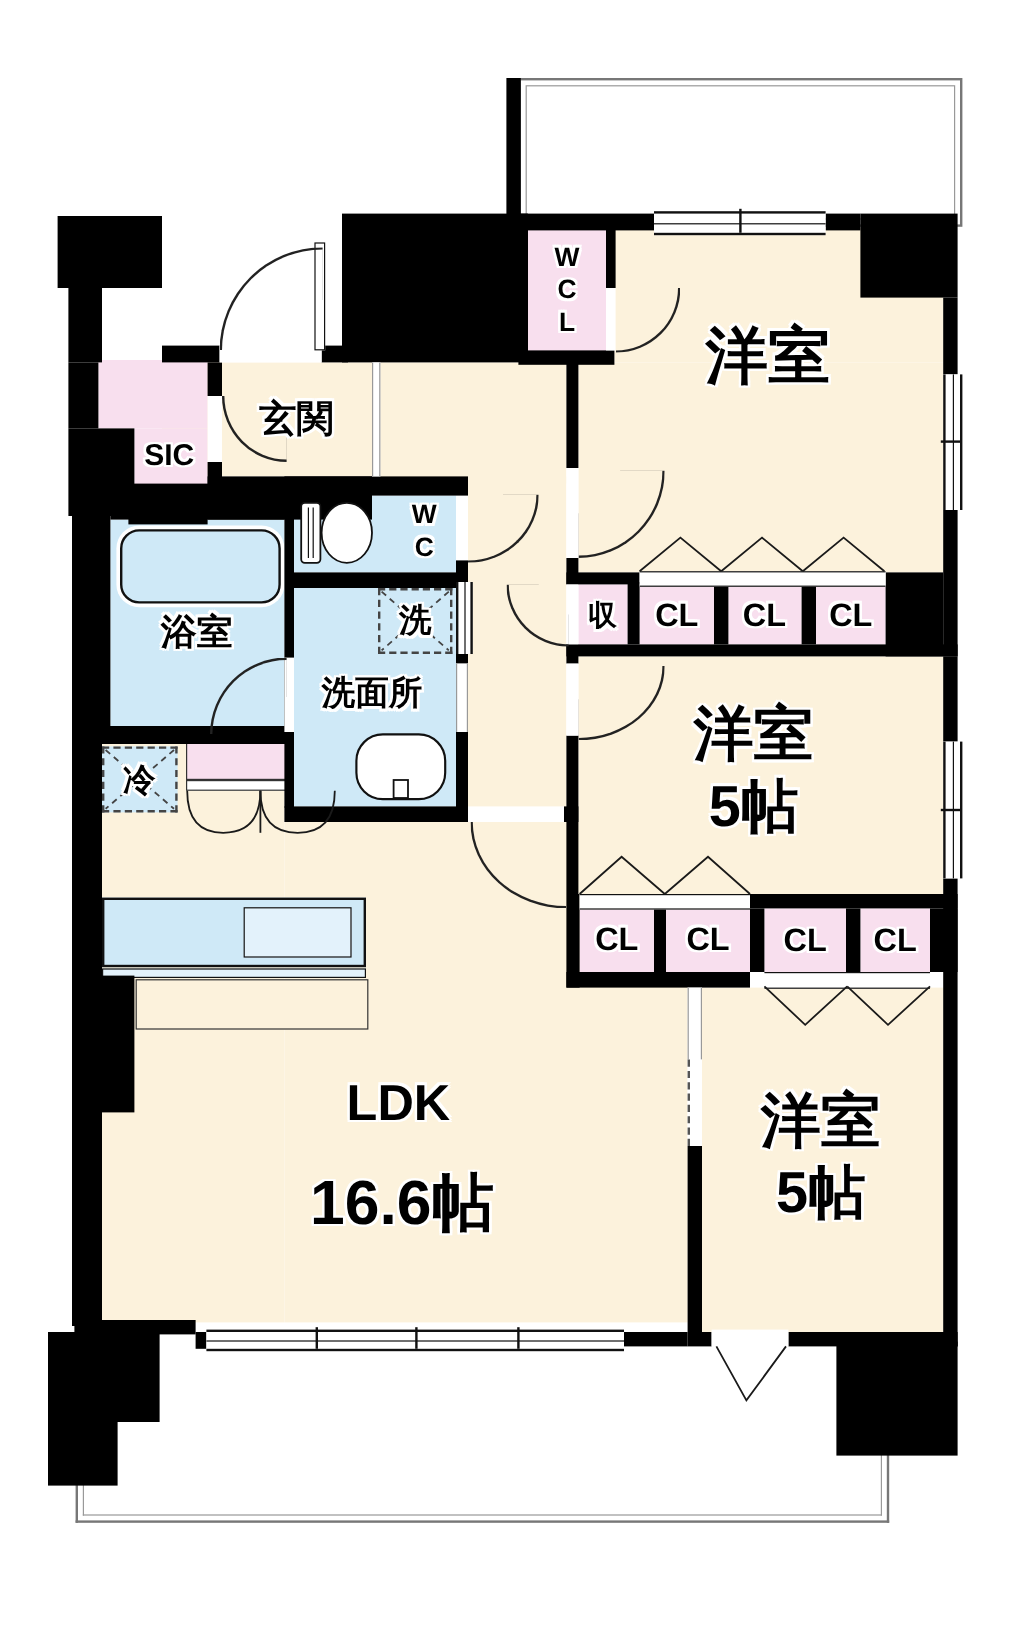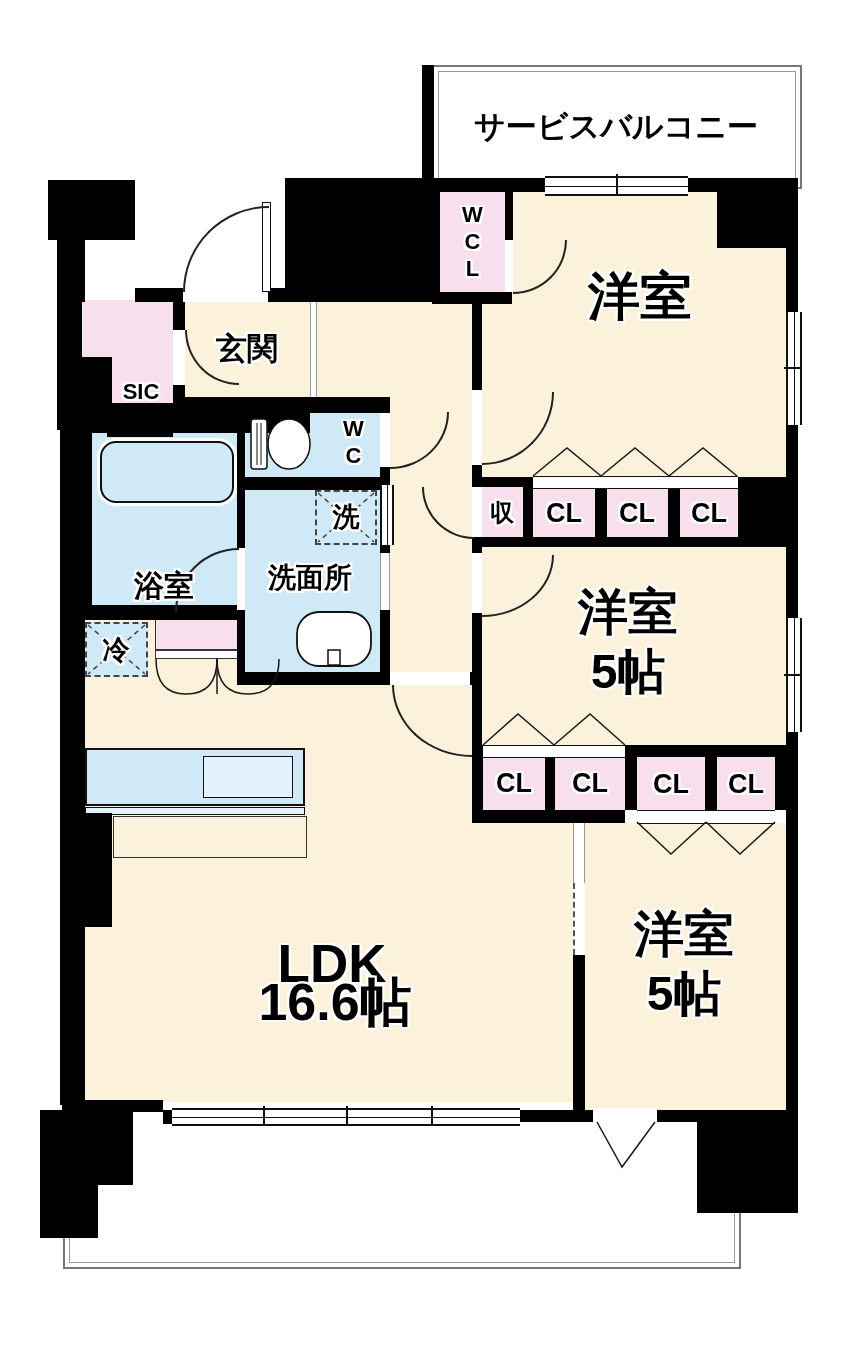--- a/index.html
+++ b/index.html
@@ -204,37 +204,36 @@
       <line x1="257" y1="423" x2="257" y2="465" stroke="#111" stroke-width="1"></line>
       <line x1="261" y1="423" x2="261" y2="465" stroke="#111" stroke-width="1"></line>
       <ellipse cx="289" cy="444" rx="21" ry="25" fill="#fff" stroke="#111" stroke-width="1.5"></ellipse>
     </g>
     <g>
       <rect x="297" y="612" width="74" height="54" rx="22" fill="#fff" stroke="#111" stroke-width="1.8"></rect>
       <rect x="328" y="650" width="12" height="15" fill="#fff" stroke="#111" stroke-width="1.5"></rect>
     </g>
   </svg>
 
-  <div class="lbl" style="left:616px;top:127px;font-size:31px;">サービスバルコニー</div>
   <div class="lbl" style="left:640px;top:297px;font-size:52px;">洋室</div>
   <div class="lbl vtext" style="left:472px;top:242px;font-size:22px;transform:translate(-50%,-50%);">WCL</div>
   <div class="lbl" style="left:247px;top:349px;font-size:31px;">玄関</div>
-  <div class="lbl" style="left:141px;top:392px;font-size:22px;">SIC</div>
+  <div class="lbl" style="left:141px;top:380px;font-size:25px;">SIC</div>
   <div class="lbl vtext" style="left:353px;top:443px;font-size:22px;">WC</div>
-  <div class="lbl" style="left:164px;top:586px;font-size:30px;text-align:right;">浴室</div>
+  <div class="lbl" style="left:164px;top:527px;font-size:30px;text-align:right;">浴室</div>
   <div class="lbl" style="left:346px;top:517px;font-size:27px;">洗</div>
   <div class="lbl" style="left:310px;top:578px;font-size:28px;">洗面所</div>
   <div class="lbl" style="left:502px;top:513px;font-size:24px;">収</div>
   <div class="lbl" style="left:564px;top:513px;font-size:27px;">CL</div>
   <div class="lbl" style="left:637px;top:513px;font-size:27px;">CL</div>
   <div class="lbl" style="left:709px;top:513px;font-size:27px;">CL</div>
   <div class="lbl" style="left:628px;top:612px;font-size:50px;">洋室</div>
   <div class="lbl" style="left:628px;top:672px;font-size:48px;">5帖</div>
   <div class="lbl" style="left:116px;top:650px;font-size:27px;">冷</div>
   <div class="lbl" style="left:514px;top:783px;font-size:27px;">CL</div>
   <div class="lbl" style="left:590px;top:783px;font-size:27px;">CL</div>
   <div class="lbl" style="left:671px;top:784px;font-size:27px;">CL</div>
   <div class="lbl" style="left:746px;top:784px;font-size:27px;">CL</div>
-  <div class="lbl" style="left:332px;top:963px;font-size:53px;">LDK</div>
+  <div class="lbl" style="left:332px;top:919px;font-size:42px;">LDK</div>
   <div class="lbl" style="left:335px;top:1003px;font-size:52px;">16.6帖</div>
   <div class="lbl" style="left:684px;top:934px;font-size:50px;">洋室</div>
   <div class="lbl" style="left:684px;top:994px;font-size:48px;">5帖</div>
 </div>
 
 </body></html>

